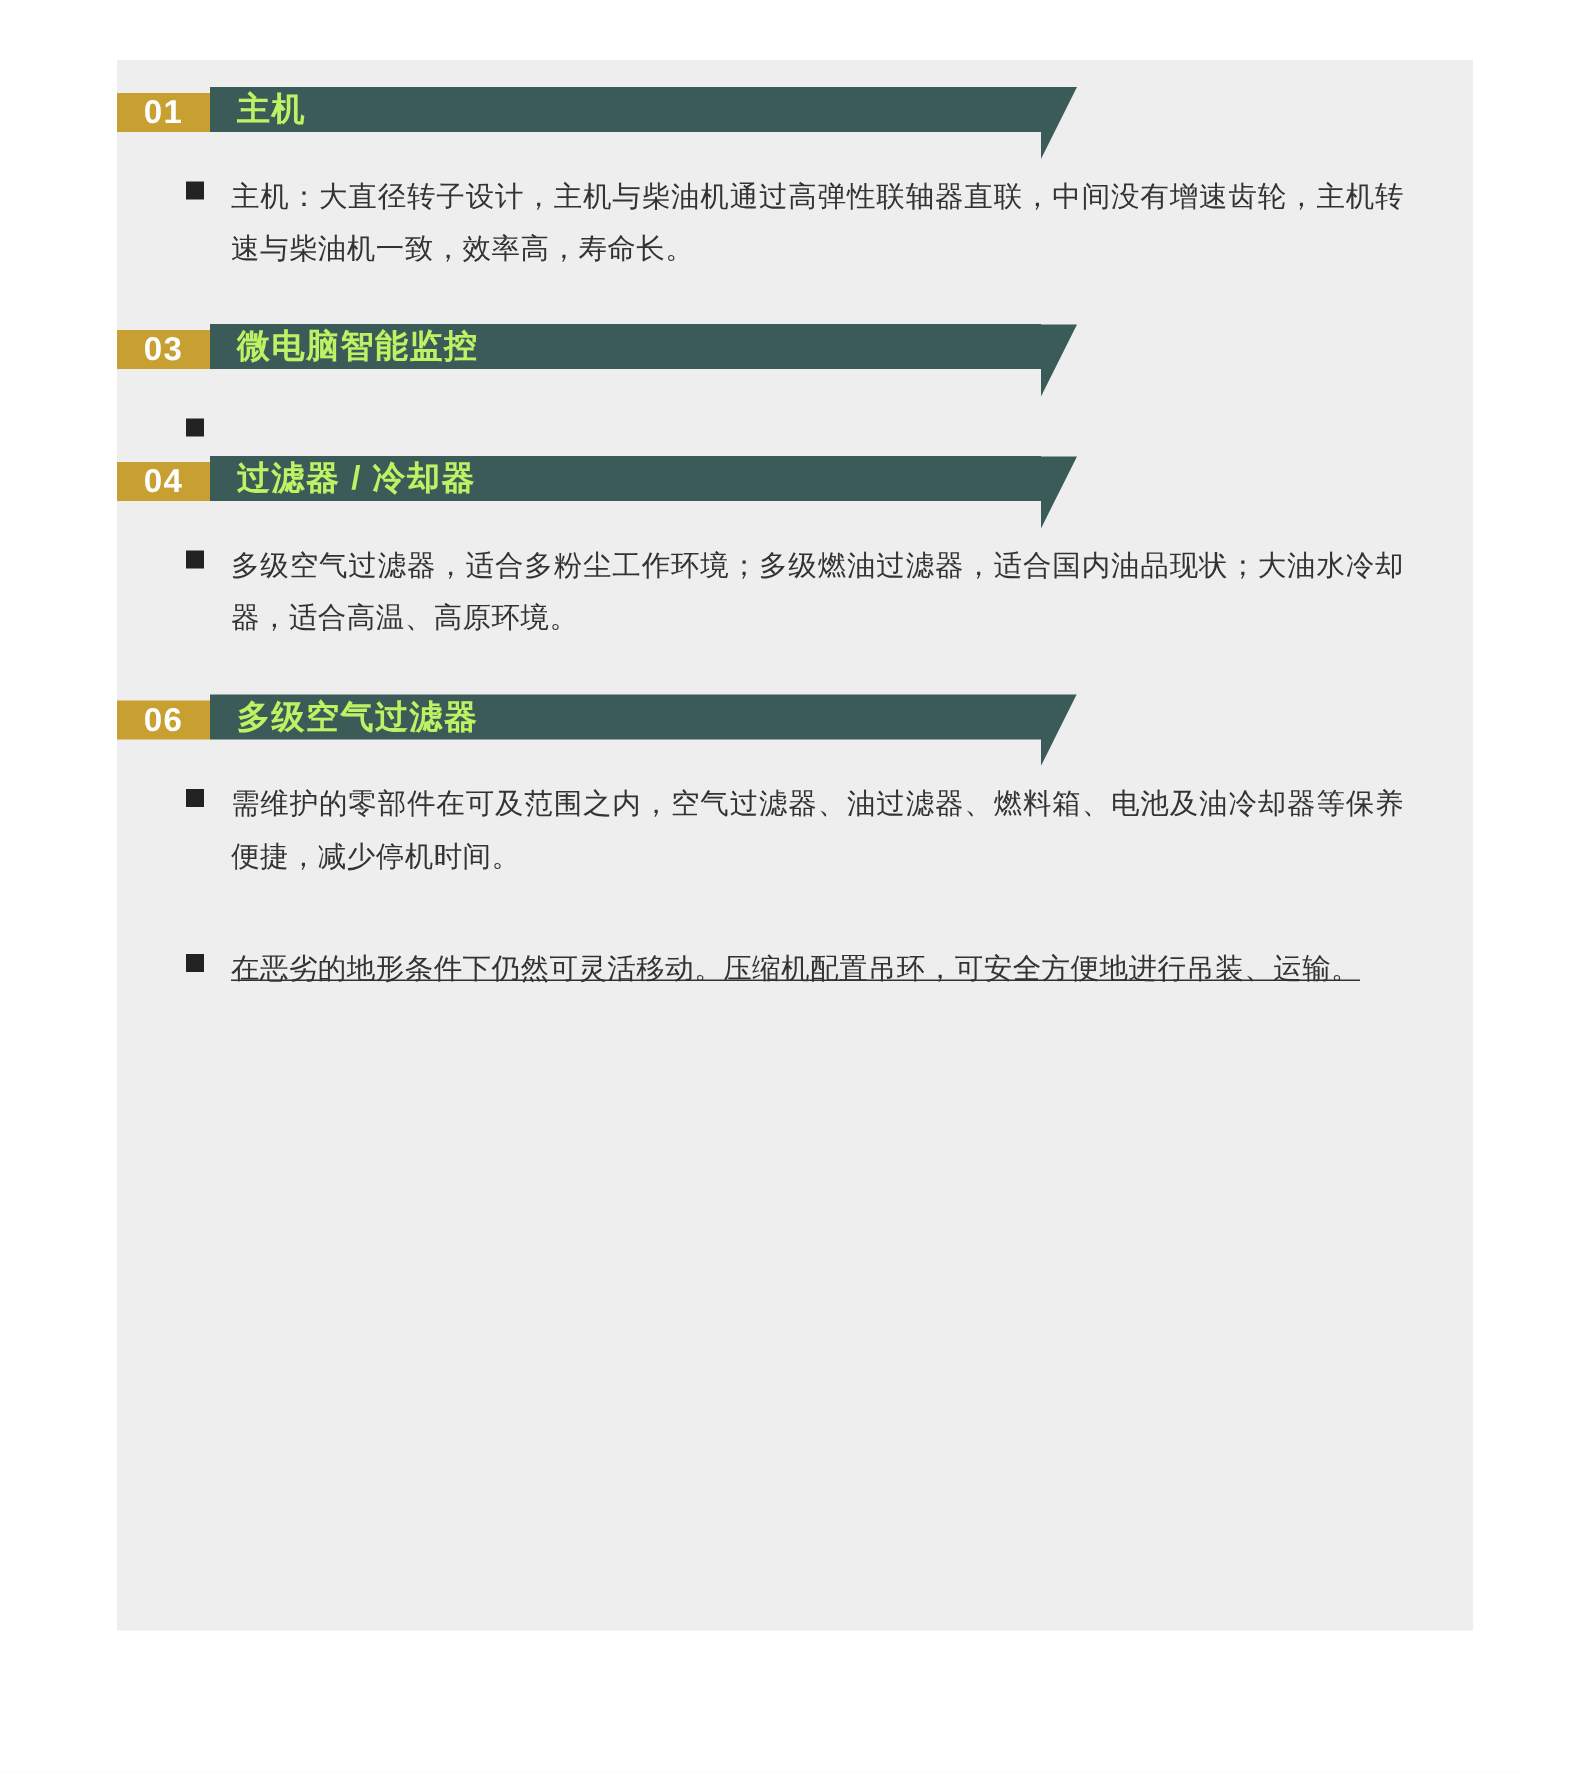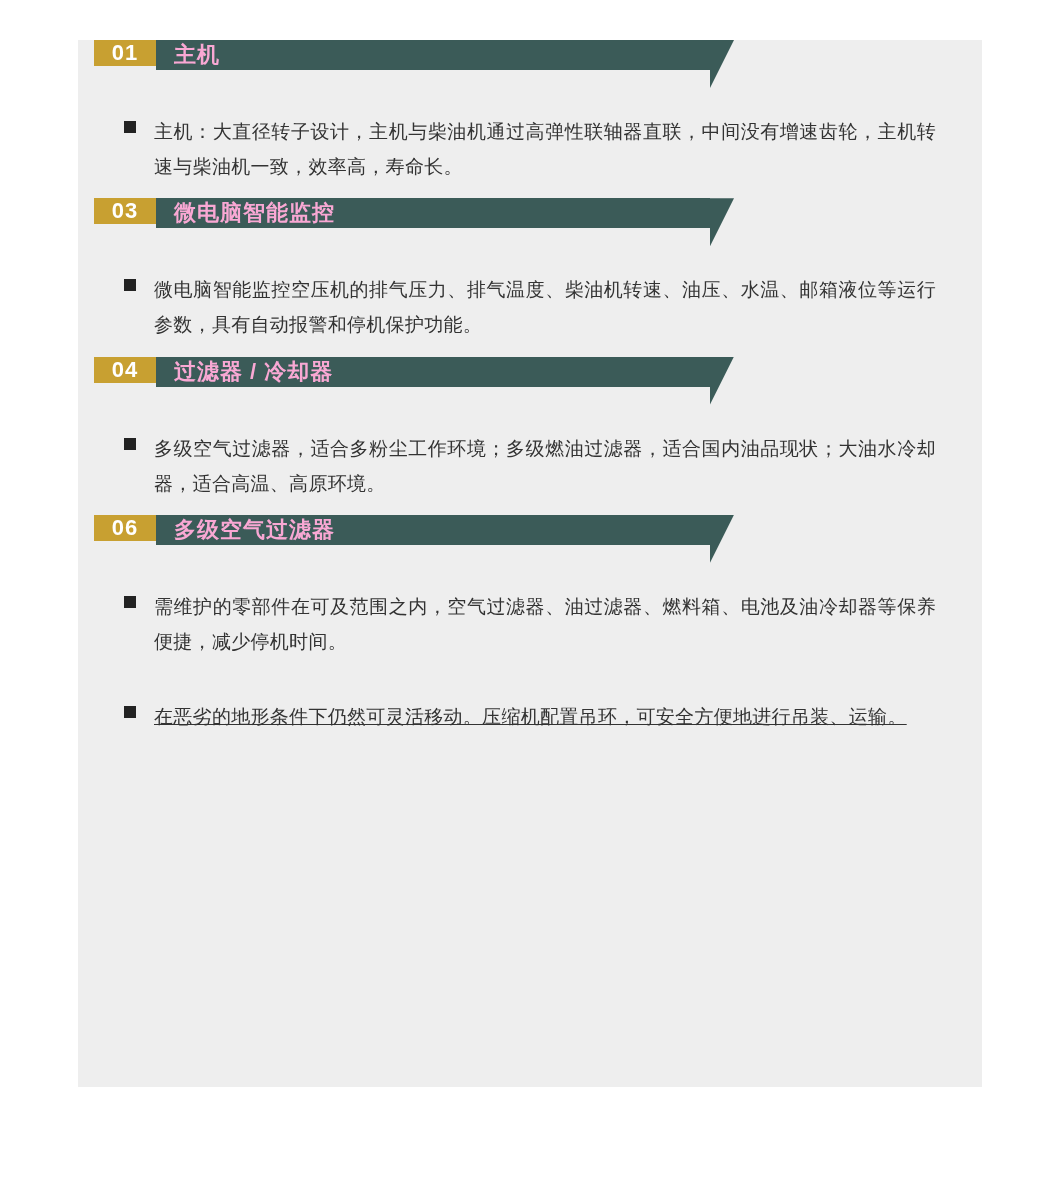--- a/index.html
+++ b/index.html
@@ -43,23 +43,22 @@
 
   .section {
     position: relative;
   }
 
   
   .banner {
     position: relative;
     height: 48px;
     display: flex;
-    align-items: flex-start;
+    align-items: flex-end;
     width: 616px;
-    margin-left: 16px;
   }
   .banner .num {
     background: #c8a031;
     color: #ffffff;
     font-size: 22px;
     font-weight: bold;
     letter-spacing: 1px;
     display: flex;
     align-items: center;
     justify-content: center;
@@ -68,21 +67,21 @@
     font-family: "Liberation Sans", "DejaVu Sans", sans-serif;
   }
   .banner .title-wrap {
     background: #3b5b58;
     flex: 1 1 auto;
     display: flex;
     align-items: center;
     position: relative;
   }
   .banner .title {
-    color: #f9a8d4;
+    color: #bef264;
     font-size: 22px;
     font-weight: bold;
     padding-left: 18px;
     letter-spacing: 1px;
     white-space: nowrap;
   }
   
   .banner .tail {
     position: absolute;
     right: -24px;
@@ -145,21 +144,20 @@
     <div class="section">
       <div class="banner">
         <div class="num">03</div>
         <div class="title-wrap">
           <span class="title">微电脑智能监控</span>
           <span class="tail"></span>
         </div>
       </div>
       <div class="body-text">
         <span class="bullet"></span>
-        <span>微电脑智能监控空压机的排气压力、排气温度、柴油机转速、油压、水温、邮箱液位等运行参数，具有自动报警和停机保护功能。</span>
       </div>
     </div>
 
     <div class="section">
       <div class="banner">
         <div class="num">04</div>
         <div class="title-wrap">
           <span class="title">过滤器 / 冷却器</span>
           <span class="tail"></span>
         </div>

